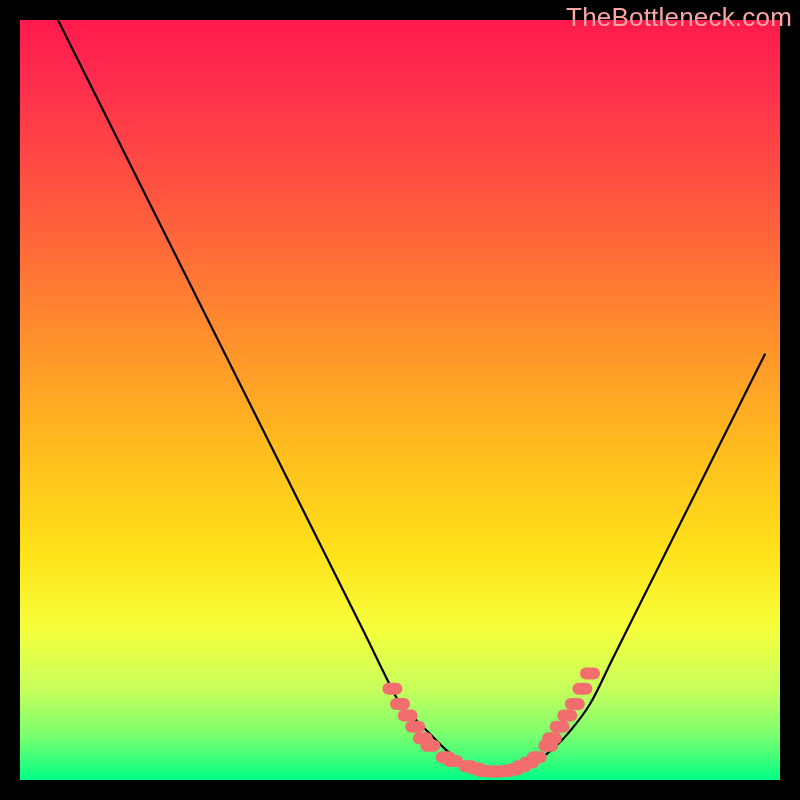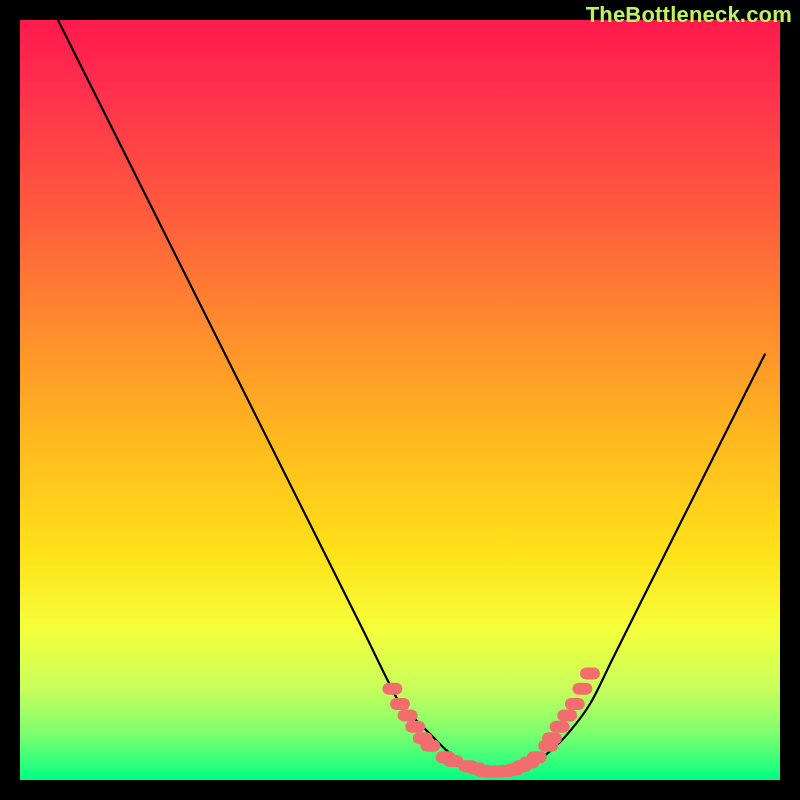--- a/index.html
+++ b/index.html
@@ -37,23 +37,23 @@
       #c8ff5c 88%,
       #7cff6e 94%,
       #2cff7e 98%,
       #00ff85 100%
     );
   }
   .watermark {
     position: absolute;
     top: 2px;
     right: 8px;
-    color: #bef264;
-    font-size: 22px;
-    font-weight: 700;
+    color: #fca5a5;
+    font-size: 26px;
+    font-weight: 400;
     letter-spacing: 0.2px;
     z-index: 50;
     user-select: none;
   }
   svg.curve {
     position: absolute;
     left: 0;
     top: 0;
     width: 760px;
     height: 760px;

